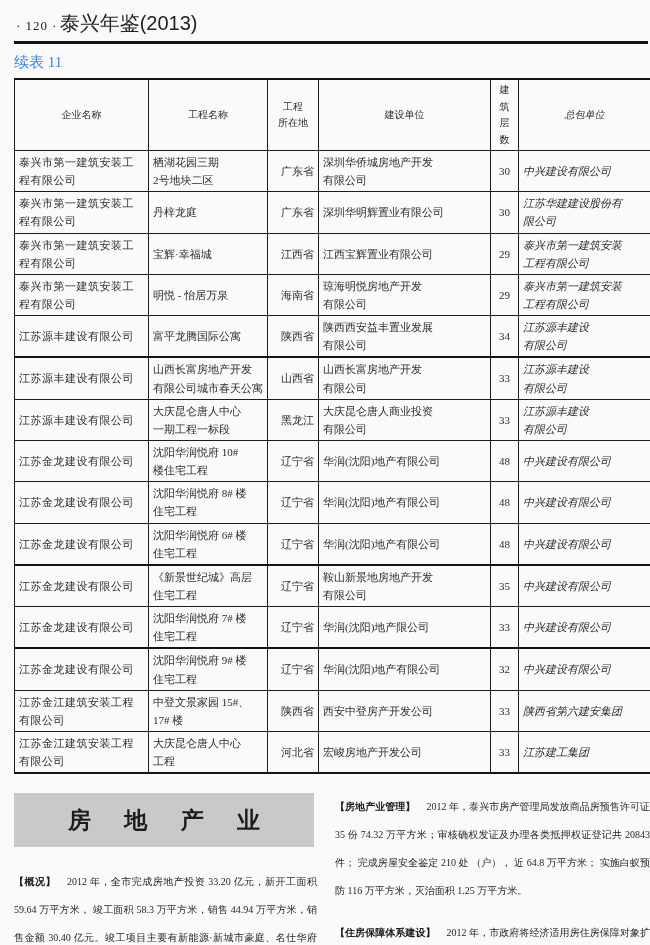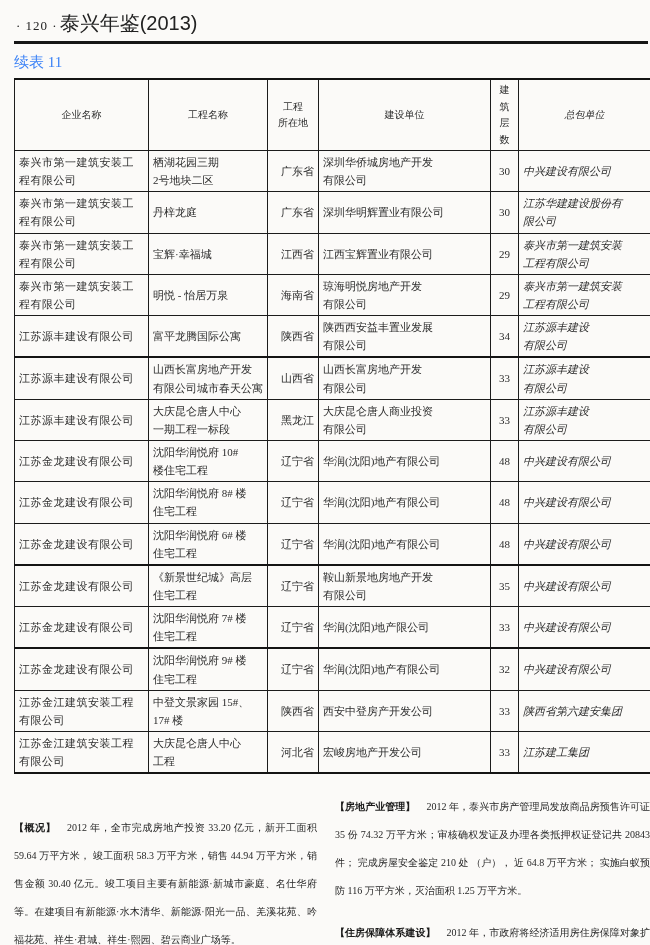--- a/index.html
+++ b/index.html
@@ -283,20 +283,23 @@
       <td class="c-loc">河北省</td>
       <td class="c-builder">宏峻房地产开发公司</td>
       <td class="c-floors">33</td>
       <td class="c-contractor">江苏建工集团</td>
     </tr>
       </tbody>
   </table>
 
   <div class="bottom">
     <div class="col-left">
+      <div class="section-title-box">
+        <span class="stitle">房地产业</span>
+      </div>
       <p class="article">
         <span class="tag">【概况】</span><span>2012 年，全市完成房地产投资 33.20 亿元，新开工面积 59.64 万平方米， 竣工面积 58.3 万平方米，销售 44.94 万平方米，销售金额 30.40 亿元。竣工项目主要有新能源·新城市豪庭、名仕华府等。在建项目有新能源·水木清华、新能源·阳光一品、羌溪花苑、吟福花苑、祥生·君城、祥生·熙园、碧云商业广场等。</span>
       </p>
     </div>
     <div class="col-right">
       <p class="article">
         <span class="tag">【房地产业管理】</span><span>2012 年，泰兴市房产管理局发放商品房预售许可证 35 份 74.32 万平方米；审核确权发证及办理各类抵押权证登记共 20843 件； 完成房屋安全鉴定 210 处 （户）， 近 64.8 万平方米； 实施白蚁预防 116 万平方米，灭治面积 1.25 万平方米。</span>
       </p>
       <p class="article">
         <span class="tag">【住房保障体系建设】</span><span>2012 年，市政府将经济适用房住房保障对象扩大到人均住房建筑面积 20 平方米以下，家庭人均月收入在 1000 元以下的城区低收入住房困难家庭； 廉租住房租金补贴对象扩大到人均住房建</span>

